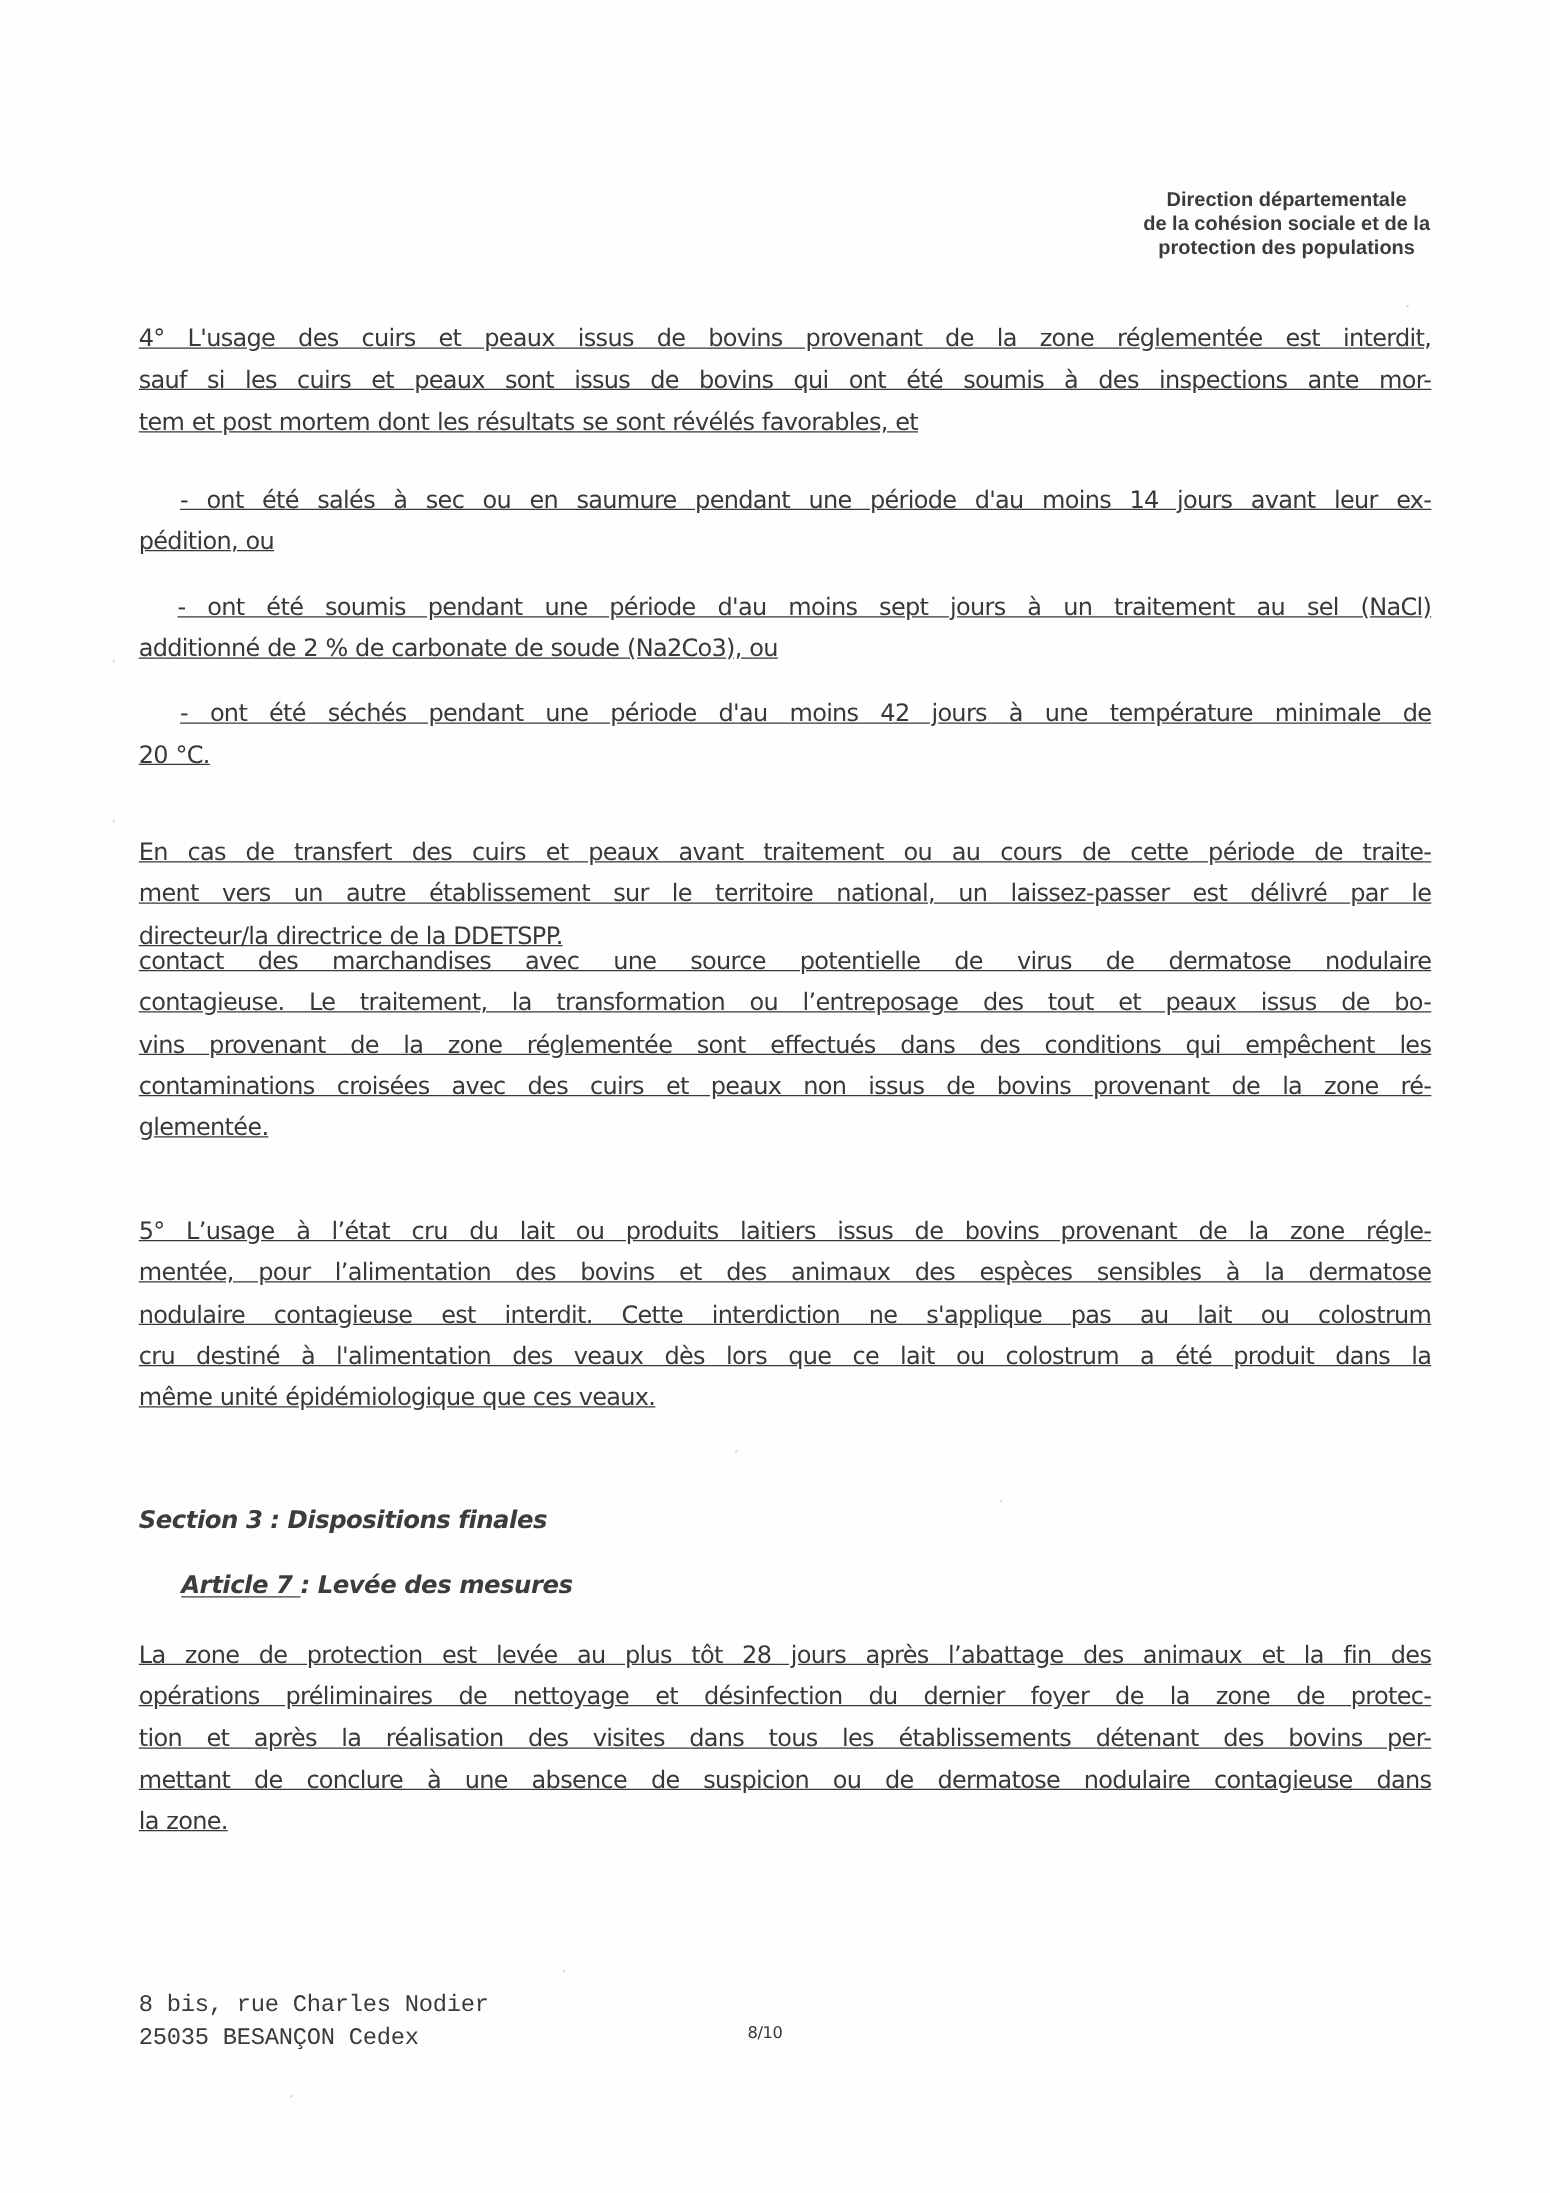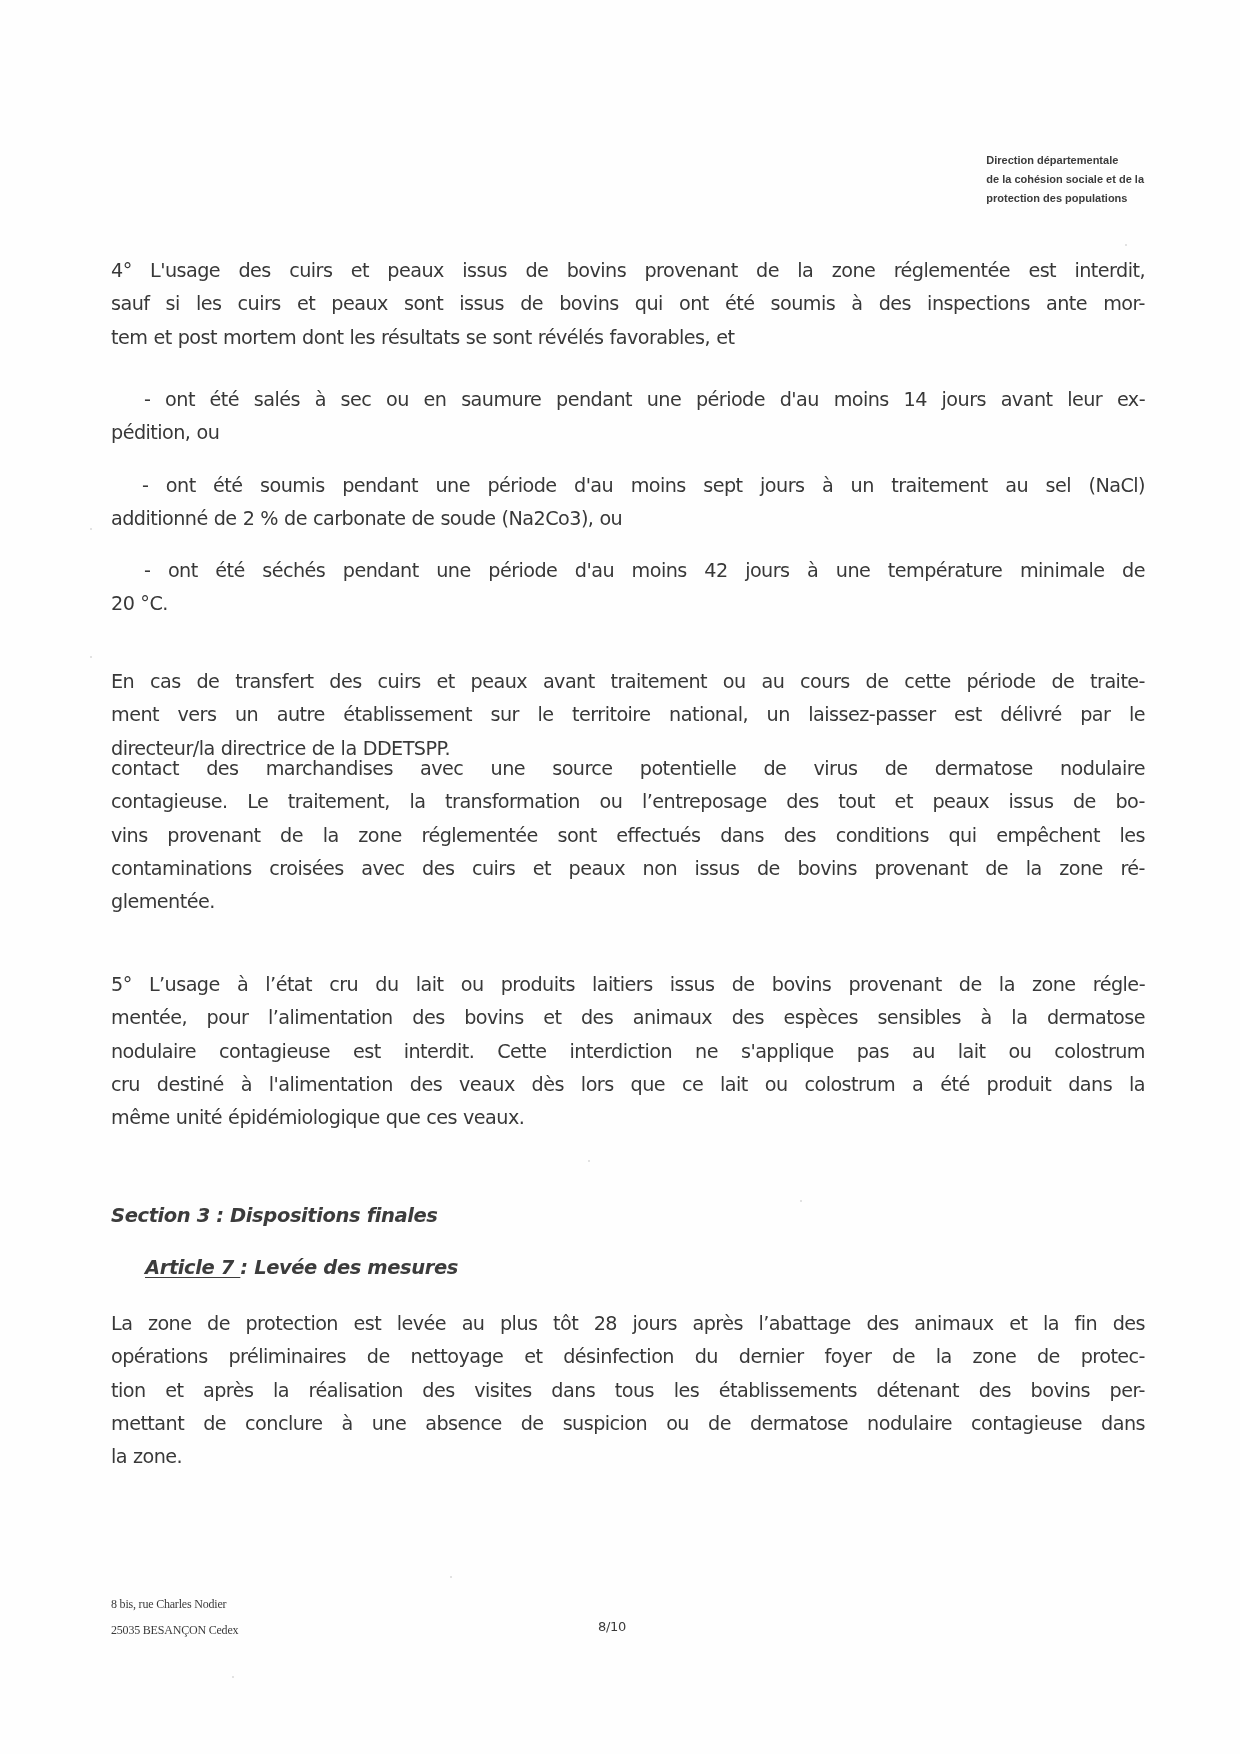--- a/index.html
+++ b/index.html
@@ -19,24 +19,24 @@
     position: absolute;
     left: 0; top: 0;
     width: 1240px;
     height: 1754px;
     background: #fefefe;
   }
   .header-block {
     position: absolute;
     right: 96px;
     top: 151px;
-    text-align: left;
+    text-align: center;
     font-family: "Liberation Sans", sans-serif;
     font-weight: bold;
-    font-size: 11px;
+    font-size: 16px;
     line-height: 19px;
     color: #3b3b3b;
   }
   .header-block div { white-space: nowrap; }
 
   .body-text {
     position: absolute;
     left: 111px;
     width: 1034px;
     font-family: "DejaVu Sans", sans-serif;
@@ -45,20 +45,21 @@
     color: #383838;
     letter-spacing: -0.55px;
     word-spacing: 0.5px;
   }
   .para {
     position: absolute;
     left: 111px;
     width: 1034px;
     text-align: justify;
     text-align-last: left;
+    text-decoration: underline;
   }
   .para .line {
     display: block;
     white-space: nowrap;
     text-align: justify;
     text-align-last: justify;
   }
   .para .line.last {
     text-align-last: left;
   }
@@ -76,22 +77,22 @@
   }
   .heading .u {
     text-decoration: underline;
     text-underline-offset: 3px;
   }
 
   .footer-address {
     position: absolute;
     left: 111px;
     top: 1591px;
-    font-family: Liberation Serif, serif;
-    font-size: 12px;
+    font-family: Liberation Mono, monospace;
+    font-size: 19px;
     line-height: 26px;
     color: #3a3a3a;
     letter-spacing: -0.2px;
   }
   .footer-address div { white-space: nowrap; }
   .page-number {
     position: absolute;
     left: 598px;
     top: 1619px;
     font-family: "DejaVu Sans", sans-serif;

